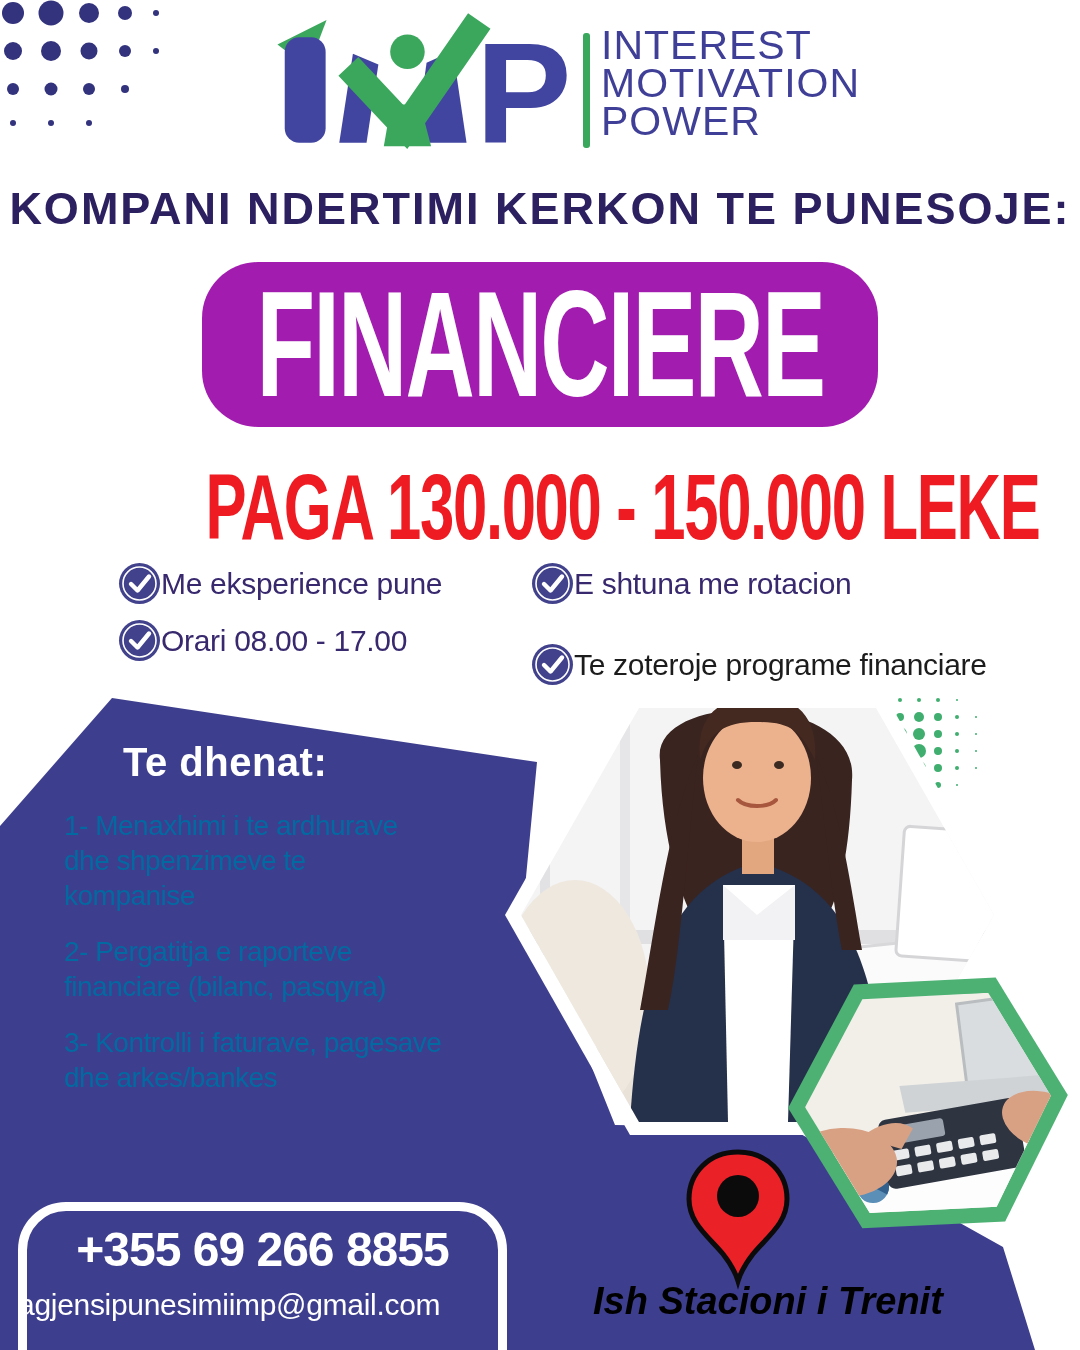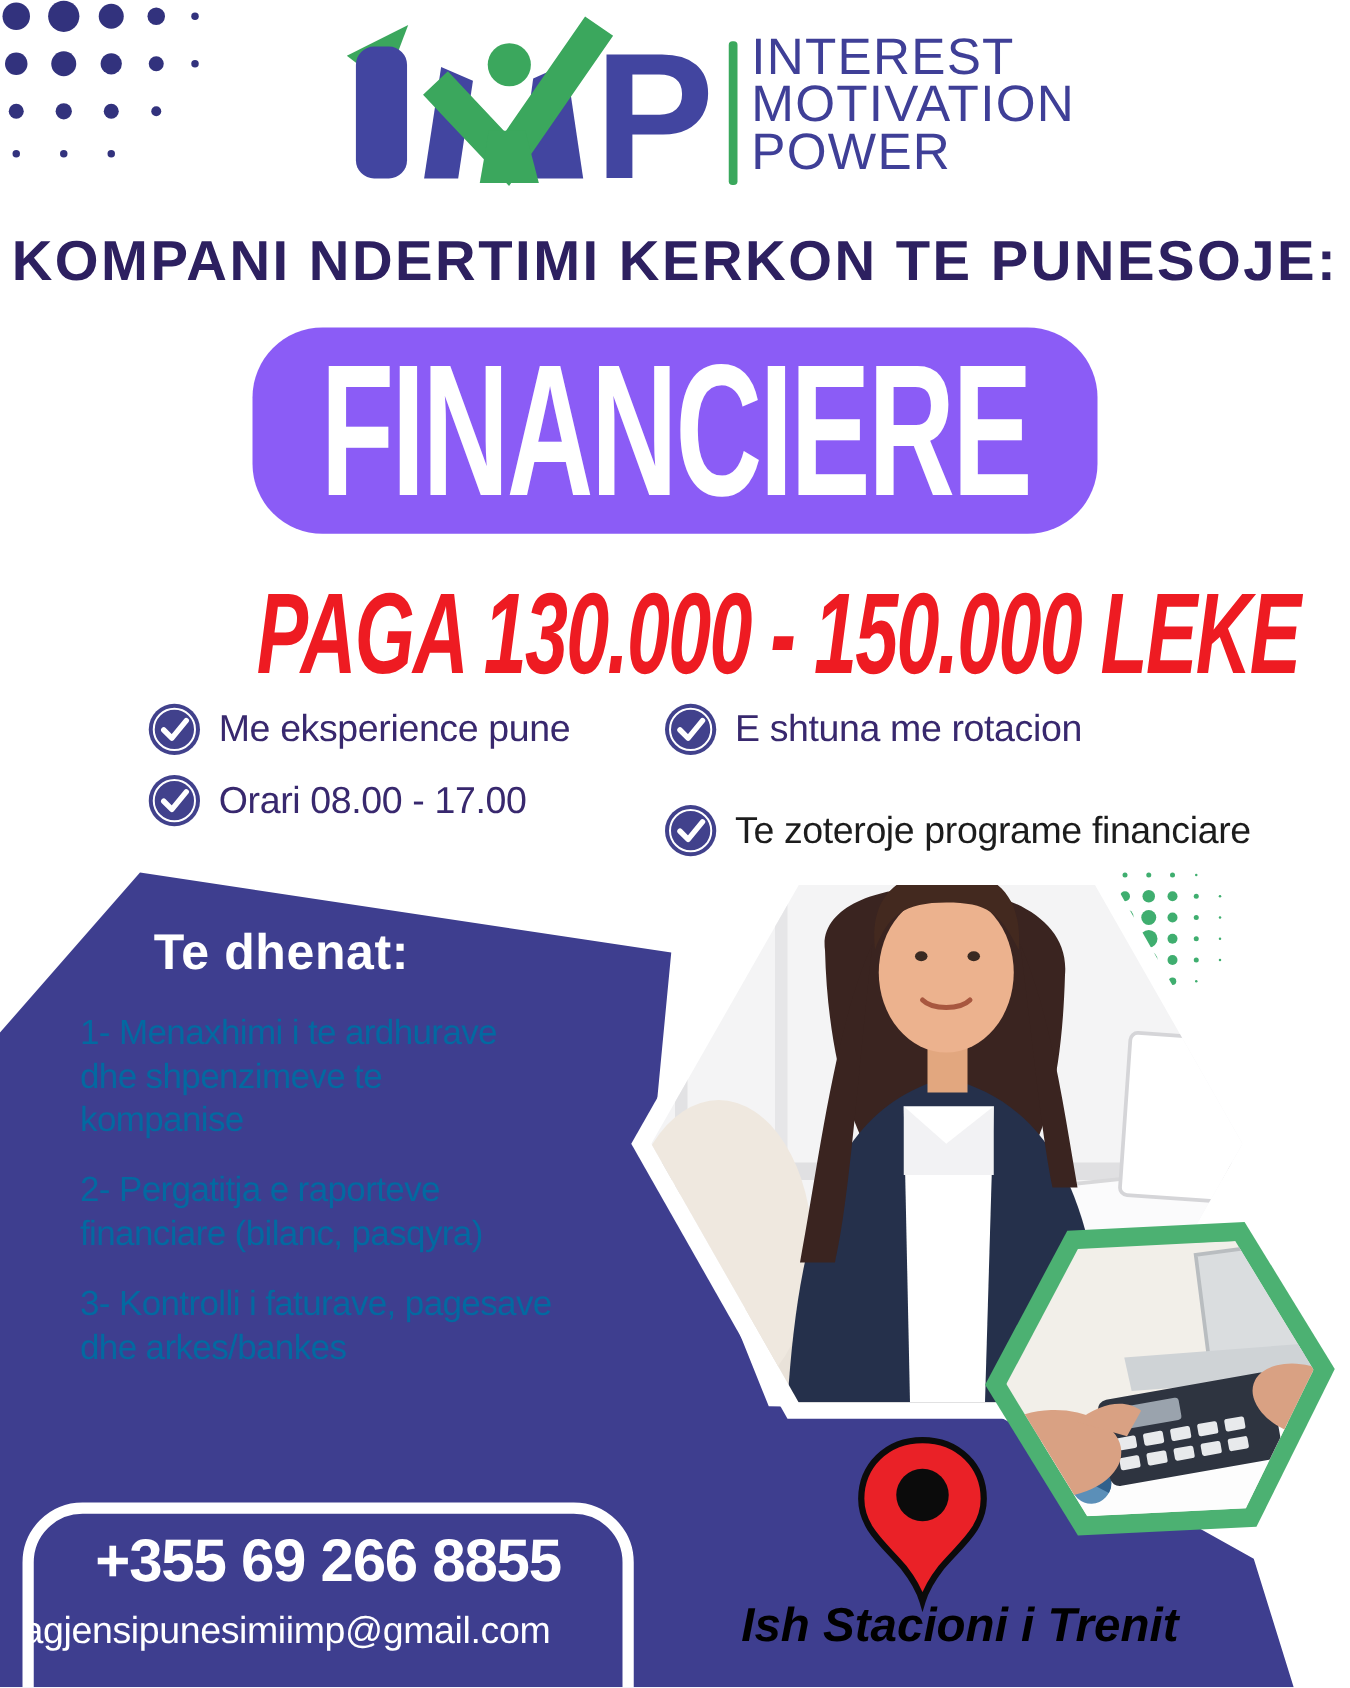--- a/index.html
+++ b/index.html
@@ -12,32 +12,32 @@
   #logo-mark{left:272px;top:5px;width:300px;height:150px;}
   #logo-divider{left:583px;top:33px;width:7px;height:115px;background:#3AA85C;border-radius:3px;}
   #logo-tagline{left:601px;top:26px;color:#3F3F97;font-size:41px;line-height:38px;
                 font-weight:500;letter-spacing:1px;}
 
   
   #headline{left:0;top:183px;width:1080px;text-align:center;color:#2D2060;
             font-size:45px;font-weight:600;letter-spacing:2px;}
 
   
-  #job-banner{left:202px;top:262px;width:676px;height:165px;background:#8b5cf6;
+  #job-banner{left:202px;top:262px;width:676px;height:165px;background:#a21caf;
               border-radius:56px;display:flex;align-items:center;justify-content:center;}
   #job-banner .big{color:#ffffff;font-size:150px;font-weight:bold;letter-spacing:-3px;
                    transform:scaleX(0.64);transform-origin:center;white-space:nowrap;}
 
   
-  #salary{left:0;top:455px;width:1080px;text-align:center;color:#EE1B22;font-style:italic;}
+  #salary{left:0;top:455px;width:1080px;text-align:center;color:#EE1B22;}
   #salary span{display:inline-block;font-size:92px;font-weight:800;letter-spacing:-2px;
                transform:scaleX(0.67);transform-origin:center;white-space:nowrap;}
 
   
-  .req-row{position:absolute;display:flex;align-items:center;gap:14px;}
+  .req-row{position:absolute;display:flex;align-items:center;}
   .req-label{font-size:30px;font-weight:500;letter-spacing:-0.3px;white-space:nowrap;}
   .req-purple{color:#38286E;}
   .req-black{color:#1C1C1C;}
   .check-icon{width:43px;height:43px;flex:0 0 43px;}
 
   
   #details-title{left:123px;top:740px;color:#ffffff;font-size:40px;font-weight:bold;letter-spacing:0.5px;}
   #details-list{left:64px;top:808px;width:510px;color:#0369a1;font-size:28px;line-height:35px;
                 font-weight:500;letter-spacing:-0.5px;}
   #details-list .item{margin-bottom:21px;}

